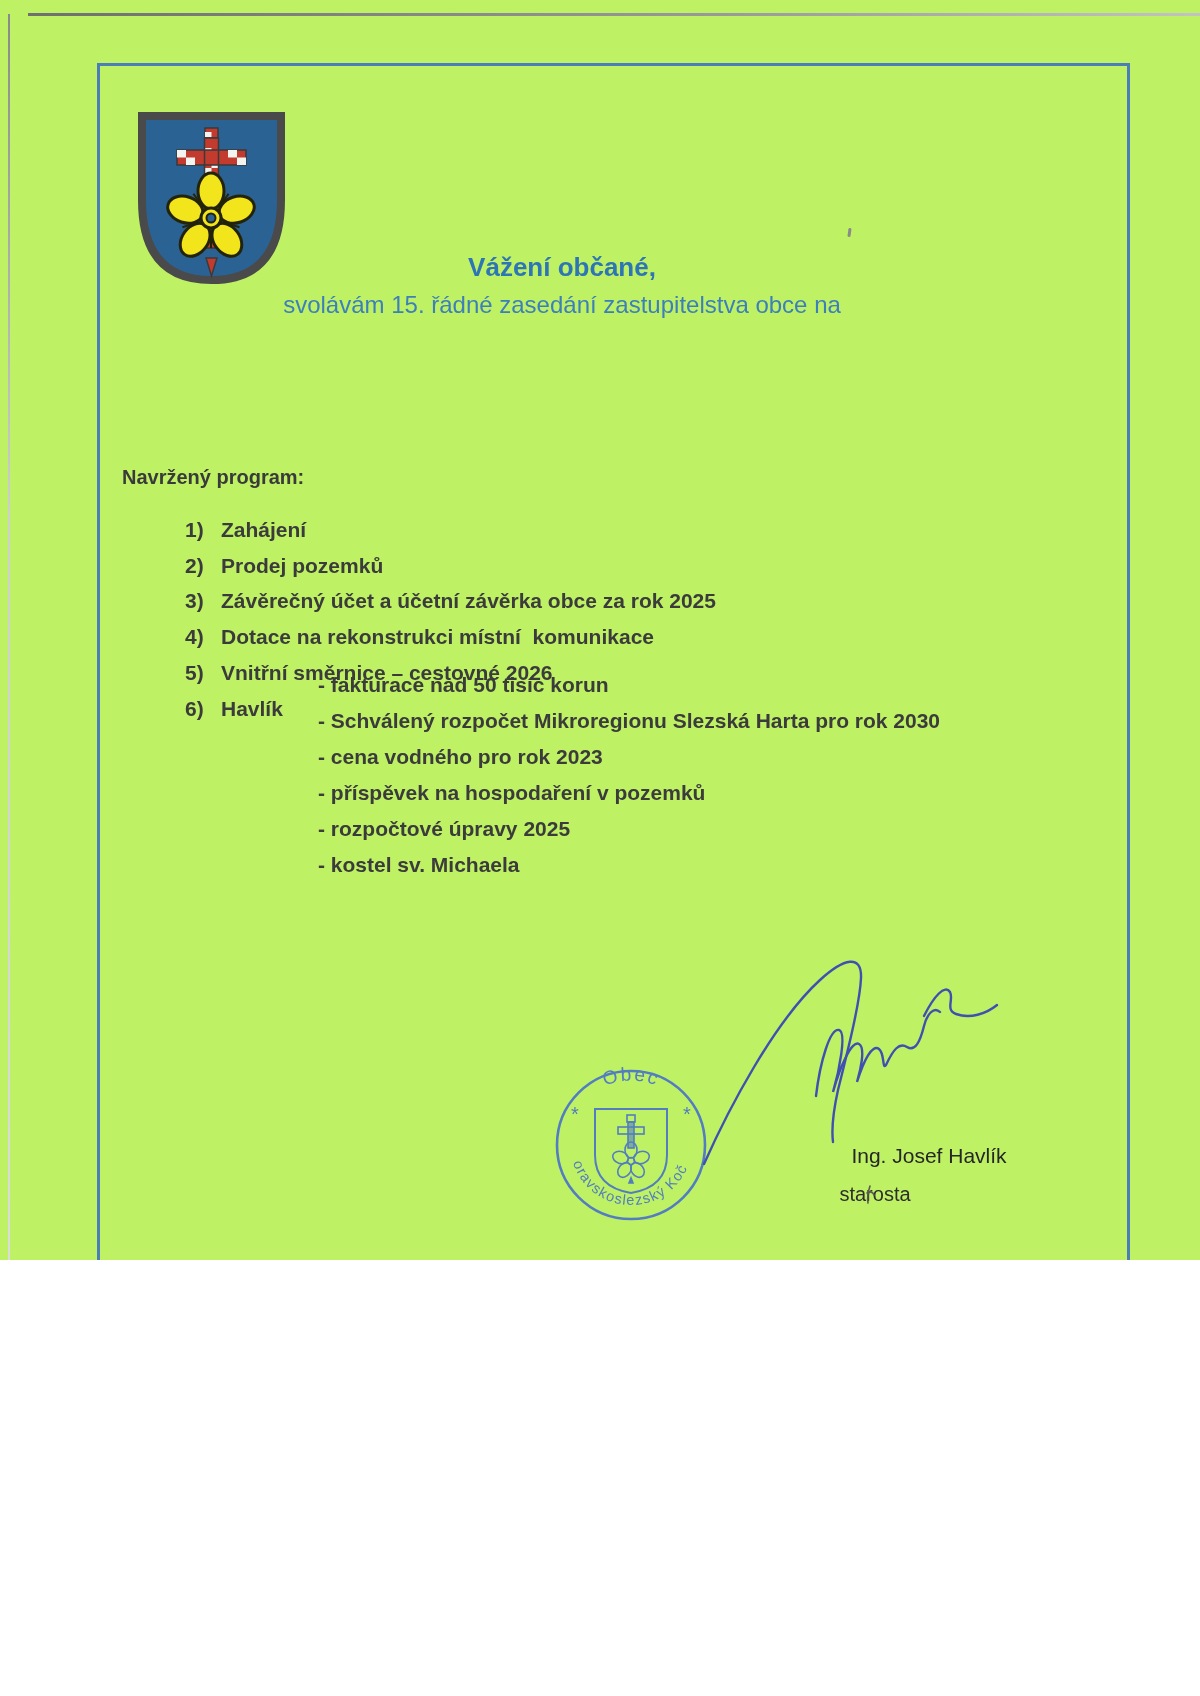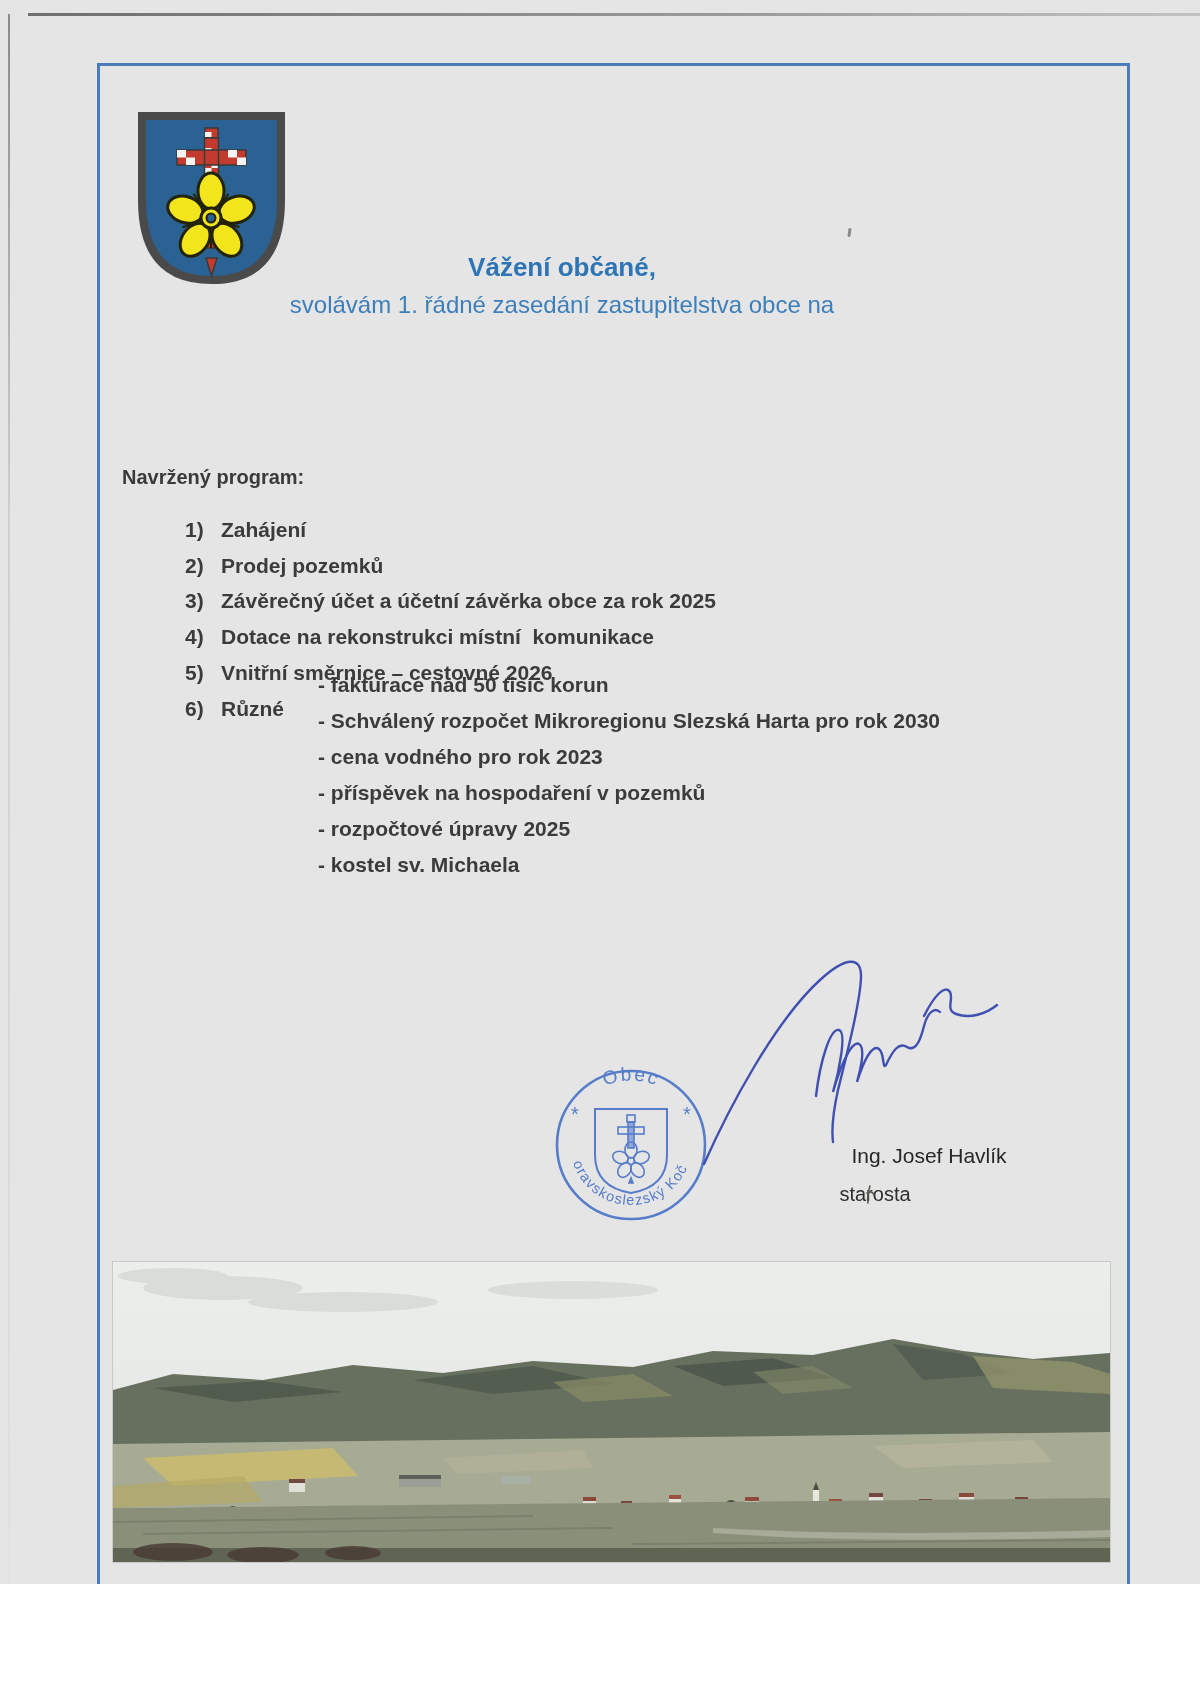--- a/index.html
+++ b/index.html
@@ -1,17 +1,17 @@
 <!DOCTYPE html>
 <html><head>
 <meta charset="utf-8">
 <style>
   html,body{margin:0;padding:0;background:#ffffff;}
   .page{
-    position:relative;width:1200px;height:1584px;background:#e5e5e5;overflow:hidden;
+    position:relative;width:1200px;height:1260px;background:#bef264;overflow:hidden;
     font-family:"Liberation Sans","DejaVu Sans",sans-serif;
   }
   
   .scan-top{position:absolute;left:28px;top:13px;width:1172px;height:3px;background:linear-gradient(90deg,#6f6f6f,#9a9a9a 60%,#c2c2c2);}
   .scan-left{position:absolute;left:8px;top:14px;width:2px;height:1672px;background:linear-gradient(#8a8a8a,#cfcfcf 30%,#e3e3e3);}
   .scan-bottom{position:absolute;left:0;top:1686px;width:1200px;height:2px;background:#c6c6c6;}
   .pencil-dot{position:absolute;left:848px;top:228px;width:3px;height:9px;background:#8a8a8a;border-radius:2px;transform:rotate(8deg);}
   
   .frame{position:absolute;left:97px;top:63px;width:1027px;height:1549px;border:3px solid #4b7db8;}
   
@@ -82,42 +82,42 @@
         <line x1="0" y1="-14" x2="0" y2="-30" transform="rotate(180)"></line>
         <line x1="0" y1="-14" x2="0" y2="-30" transform="rotate(252)"></line>
         <line x1="0" y1="-14" x2="0" y2="-30" transform="rotate(324)"></line>
       </g>
       <circle cx="0" cy="0" r="10" fill="#f2e51c" stroke="#23230a" stroke-width="3"></circle>
       <circle cx="0" cy="0" r="4.5" fill="#2b6294" stroke="#23230a" stroke-width="2"></circle>
     </g>
   </svg>
 
   <div class="head salut">Vážení občané,</div>
-  <div class="head l1">svolávám 1. řádné zasedání zastupitelstva obce na</div>
+  <div class="head l1">svolávám 15. řádné zasedání zastupitelstva obce na</div>
 
   <div>
     <div class="program-title">Navržený program:</div>
 
     <div class="prog-item r1">
       <span class="num">1)</span><span>Zahájení</span>
     </div>
     <div class="prog-item r2">
       <span class="num">2)</span><span>Prodej pozemků</span>
     </div>
     <div class="prog-item r3">
       <span class="num">3)</span><span>Závěrečný účet a účetní závěrka obce za rok 2025</span>
     </div>
     <div class="prog-item r4">
       <span class="num">4)</span><span>Dotace na rekonstrukci místní  komunikace</span>
     </div>
     <div class="prog-item r5">
       <span class="num">5)</span><span>Vnitřní směrnice – cestovné 2026</span>
     </div>
     <div class="prog-item r6">
-      <span class="num">6)</span><span>Různé</span>
+      <span class="num">6)</span><span>Havlík</span>
     </div>
     <div class="sub-item" style="top:673px">- fakturace nad 50 tisíc korun</div>
     <div class="sub-item s1">- Schválený rozpočet Mikroregionu Slezská Harta pro rok 2030</div>
     <div class="sub-item s2">- cena vodného pro rok 2023</div>
     <div class="sub-item s3">- příspěvek na hospodaření v pozemků</div>
     <div class="sub-item s4">- rozpočtové úpravy 2025</div>
     <div class="sub-item s5">- kostel sv. Michaela</div>
   </div>
 
   <svg class="stamp" viewBox="-79 -79 158 158">

